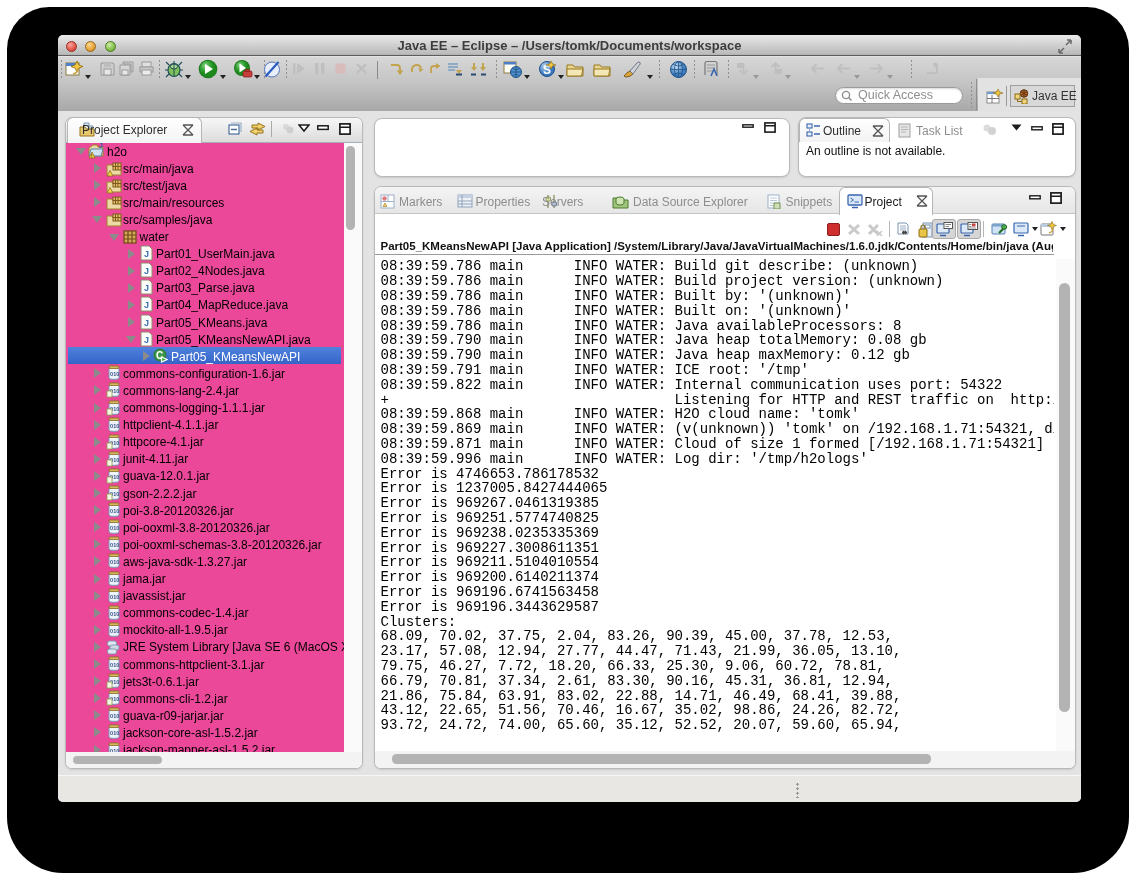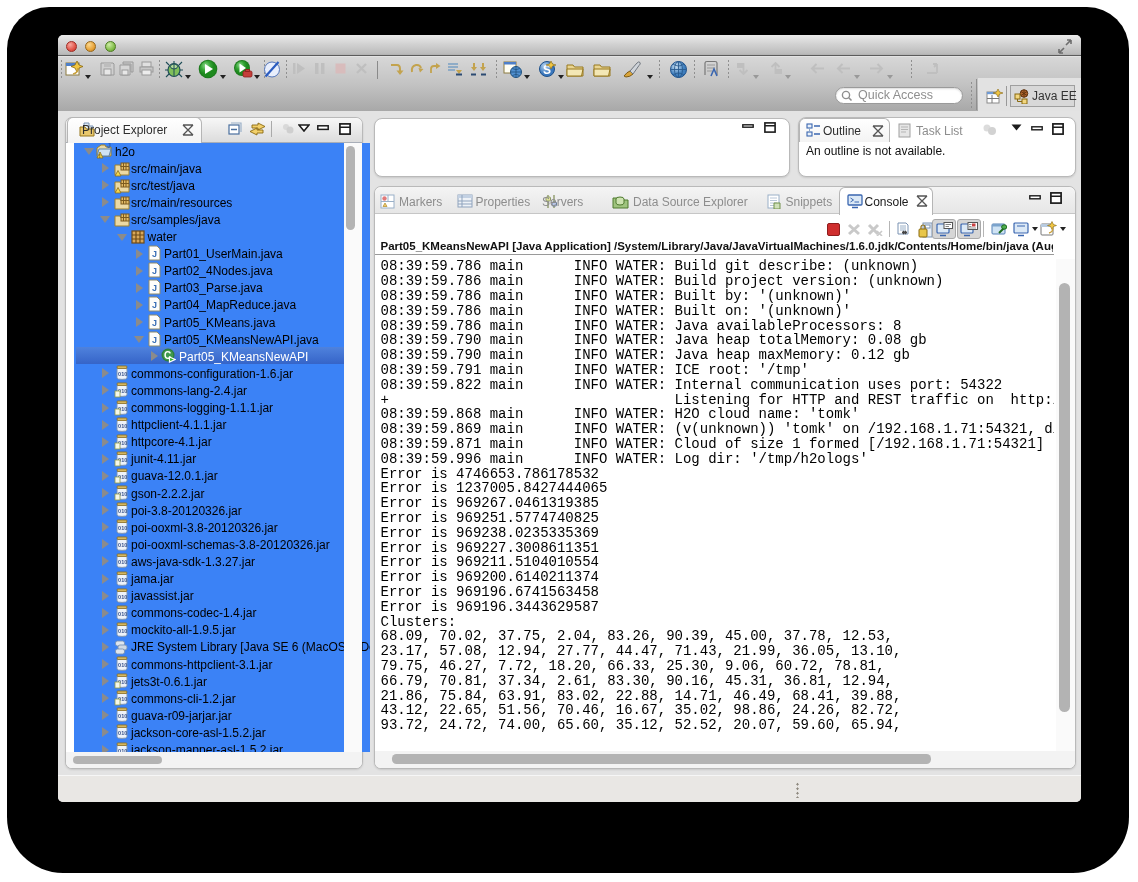--- a/index.html
+++ b/index.html
@@ -40,20 +40,21 @@
 .treerow{position:absolute;height:16px;line-height:16px;font-size:12px;color:#000;white-space:pre}
 .mono{font-family:"Liberation Mono",monospace;white-space:pre}
 .thumb{position:absolute;background:#b3b3b3;border-radius:4.5px}
 </style></head><body>
 <div id="shadow"></div>
 <div id="win">
 <div id="titlebar">
  <div class="light" style="left:7.5px;background:radial-gradient(circle at 35% 30%,#f7a79f,#e2564a 60%,#c33a30);border:0.5px solid #9e2b23"></div>
  <div class="light" style="left:27px;background:radial-gradient(circle at 35% 30%,#fbd88e,#e8a33a 60%,#c07d18);border:0.5px solid #96671a"></div>
  <div class="light" style="left:47px;background:radial-gradient(circle at 35% 30%,#cdeca5,#85bf4d 60%,#5f9a2b);border:0.5px solid #4d7b21"></div>
+ <div id="title">Java EE – Eclipse – /Users/tomk/Documents/workspace</div>
 <svg style="position:absolute;left:999px;top:3.5px" width="16" height="15" viewBox="0 0 16 15">
         <path d="M9 6 L14 1 M14 1 L14 5 M14 1 L10 1" stroke="#6d6d6d" stroke-width="1.6" fill="none"></path>
 <path d="M7 9 L2 14 M2 14 L2 10 M2 14 L6 14" stroke="#6d6d6d" stroke-width="1.6" fill="none"></path>
       </svg>
     </div>
 <div id="toolbar">
 <div class="tb-sep" style="left:3px"></div>
       <svg style="position:absolute;left:7px;top:3px" width="19" height="19" viewBox="0 0 19 19">
         <rect x="1" y="3" width="13" height="12" fill="#fff" stroke="#8b7b40" stroke-width="1"></rect>
 <rect x="1" y="3" width="13" height="3" fill="#4e7fc9"></rect>
@@ -293,21 +294,21 @@
     <svg style="position:absolute;left:240px;top:89px" width="12" height="8" viewBox="0 0 12 8">
       <path d="M1 1 L11 1 L6 7 Z" fill="#fff" stroke="#1c1c1c" stroke-width="1.6"></path>
     </svg>
     <svg style="position:absolute;left:259px;top:90px" width="12" height="6" viewBox="0 0 12 6">
       <rect x="0.8" y="0.8" width="10.4" height="3.6" fill="#fff" stroke="#1c1c1c" stroke-width="1.5"></rect>
     </svg>
     <svg style="position:absolute;left:281px;top:87.5px" width="12" height="12" viewBox="0 0 12 12">
       <rect x="0.9" y="0.9" width="10.2" height="10.2" fill="#fff" stroke="#1c1c1c" stroke-width="1.7"></rect>
       <line x1="1" y1="4.2" x2="11" y2="4.2" stroke="#1c1c1c" stroke-width="1.6"></line>
     </svg>
-    <div class="abs" style="left:16px;top:108px;width:296px;height:609px;overflow:hidden;background:#3b82f6">
+    <div class="abs" style="left:8px;top:108px;width:296px;height:609px;overflow:hidden;background:#ec4899">
       <div class="abs" style="left:2px;top:204.2px;width:273px;height:17px;background:linear-gradient(#4f82dd,#3564c8)"></div>
       <svg style="position:absolute;left:10px;top:4px" width="10" height="8" viewBox="0 0 10 8">
         <path d="M0 1 L10 1 L5 8 Z" fill="#8b8b8b"></path>
       </svg>
       <svg style="position:absolute;left:22px;top:-0.5px" width="16" height="16" viewBox="0 0 16 16">
         <path d="M1 5 L5 2 L9 2 L10 4 L15 4 L15 13 L1 13 Z" fill="#e8d9a8" stroke="#a08027" stroke-width="1"></path>
 <path d="M3 6 L15 6 L13 13 L1 13 Z" fill="#cfe2f4" stroke="#5f83a8" stroke-width="1"></path>
 <text x="11" y="5" font-family="Liberation Sans" font-size="7" font-weight="bold" fill="#2a5db0">J</text>
 <path d="M1 15 L4 9 L7 15 Z" fill="#f5d64c" stroke="#8a6d1d" stroke-width="0.8"></path>
 <text x="3" y="14.5" font-family="Liberation Sans" font-size="5" font-weight="bold" fill="#4d3b00">!</text>
@@ -726,21 +727,21 @@
 <path d="M7 9 L13 9 L13 15 L7 15 Z" fill="#cfe0b8" stroke="#70904a"></path>
     </svg>
     <div class="abs graytab" style="left:727.5px;top:159.5px">Snippets</div>
     <div class="ptab" style="left:781px;top:151.5px;width:94px;height:28px;background:#fff"></div>
     <svg style="position:absolute;left:789px;top:158.5px" width="16" height="15" viewBox="0 0 16 15">
       <rect x="1" y="1" width="14" height="10" rx="1" fill="#dce9f6" stroke="#3a66b0" stroke-width="1.3"></rect>
 <path d="M3.5 4 L6.5 6 L3.5 8" stroke="#3a66b0" stroke-width="1" fill="none"></path>
 <line x1="7.5" y1="8" x2="12" y2="8" stroke="#3a66b0" stroke-width="1"></line>
 <line x1="5" y1="13.5" x2="11" y2="13.5" stroke="#3a66b0" stroke-width="1.5"></line>
     </svg>
-    <div class="abs tabtxt" style="left:806.5px;top:159.5px;color:#1a1a1a">Console</div>
+    <div class="abs tabtxt" style="left:806.5px;top:159.5px;color:#1a1a1a">Project</div>
     <svg style="position:absolute;left:858px;top:160px" width="12" height="12" viewBox="0 0 12 12">
       <path d="M1 1 L11 11 M11 1 L1 11 M1 1 L11 1 M1 11 L11 11" stroke="#555" stroke-width="1.3" fill="none"></path>
     </svg>
     <svg style="position:absolute;left:971px;top:159.5px" width="12" height="5" viewBox="0 0 12 5">
       <rect x="0.8" y="0.8" width="10.4" height="3" fill="#fff" stroke="#1c1c1c" stroke-width="1.4"></rect>
     </svg>
     <svg style="position:absolute;left:991.5px;top:156.5px" width="12" height="12" viewBox="0 0 12 12">
       <rect x="0.9" y="0.9" width="10.2" height="10.2" fill="#fff" stroke="#1c1c1c" stroke-width="1.7"></rect>
       <line x1="1" y1="4.2" x2="11" y2="4.2" stroke="#1c1c1c" stroke-width="1.6"></line>
     </svg>

